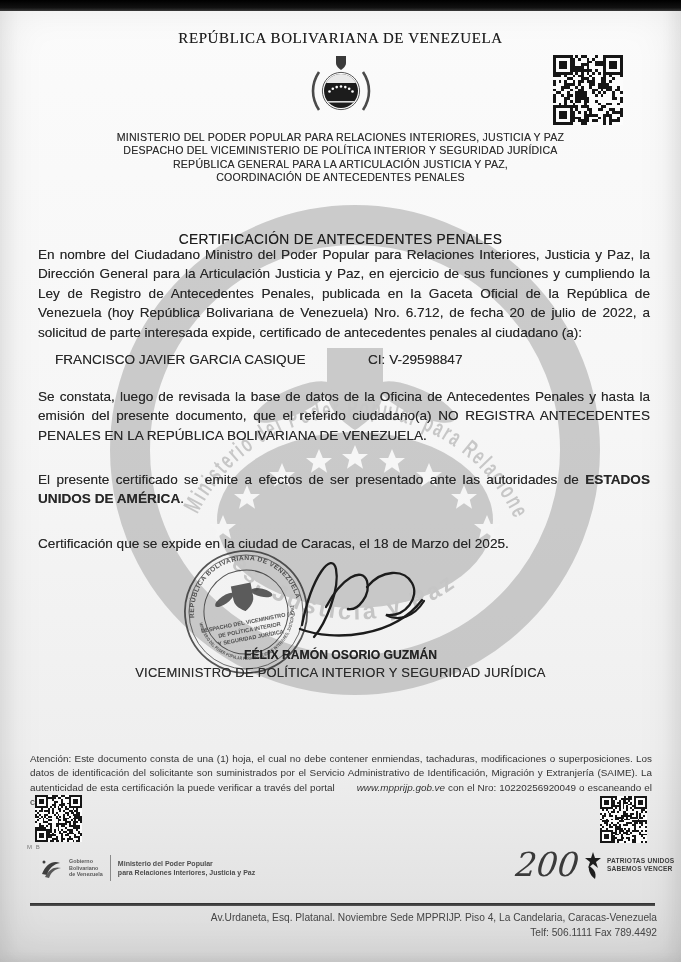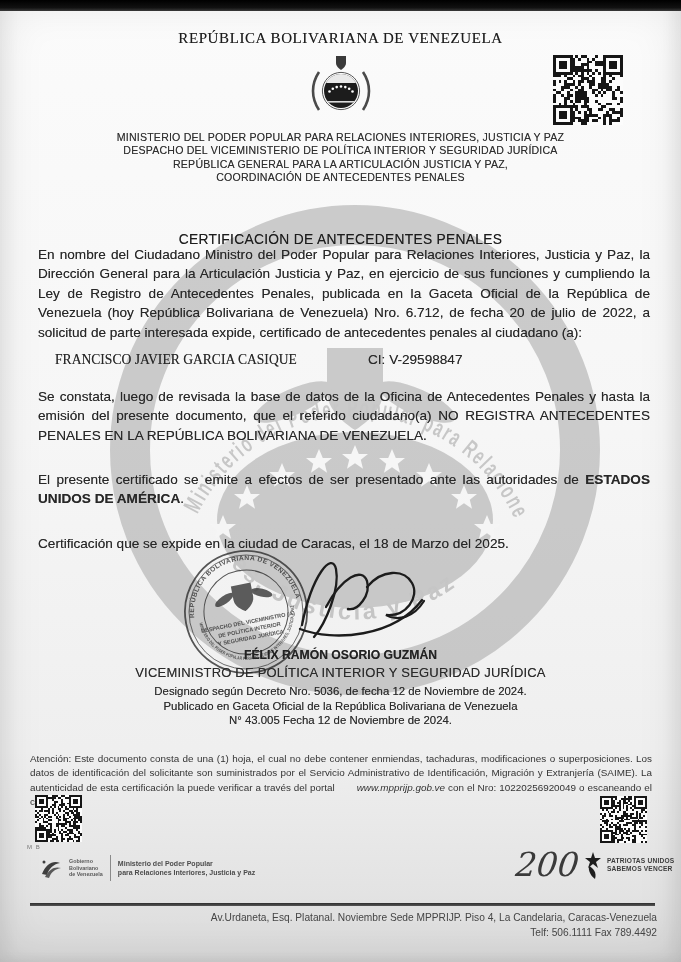--- a/index.html
+++ b/index.html
@@ -12,21 +12,21 @@
   .topbar{position:absolute;top:0;left:0;width:100%;height:11px;background:linear-gradient(180deg,#000 0%,#111 70%,#3a3a3a 100%);}
   .abs{position:absolute;}
   .ctr{left:0;width:100%;text-align:center;}
   .soft{text-shadow:0 0 .6px rgba(40,40,40,.55);}
   .republic{top:30px;font-family:"Liberation Serif",serif;font-size:15px;letter-spacing:.6px;color:#1d1d1d;}
   .ministry{top:131px;font-size:10.6px;line-height:13.4px;color:#303030;letter-spacing:.2px;}
   .doc-title{top:204px;font-size:13.8px;font-weight:normal;letter-spacing:.3px;color:#1c1c1c;margin-top:28px;}
   .para{left:38px;width:612px;font-size:13.6px;line-height:19.4px;text-align:justify;color:#282828;}
   .p1{top:245px;}
   .name-row{top:352px;left:0;width:100%;height:18px;font-size:13.6px;color:#282828;}
-  .name-row .nm{position:absolute;left:55px;font-family:Liberation Serif, serif;}
+  .name-row .nm{position:absolute;left:55px;}
   .name-row .ci{position:absolute;left:368px;}
   .p2{top:387px;}
   .p3{top:470px;}
   .p4{top:536px;font-size:13.6px;color:#282828;}
   .b{font-weight:bold;}
   .signer-name{top:648px;font-size:12.2px;font-weight:bold;color:#222;}
   .signer-title{top:665px;font-size:13px;color:#2b2b2b;letter-spacing:.2px;}
   .decree{top:684px;font-size:11.4px;line-height:14.6px;color:#2b2b2b;}
   .notice{top:752px;left:30px;width:622px;font-size:9.9px;line-height:14.4px;text-align:justify;color:#333;}
   .notice .url{font-style:italic;margin-left:19px;}
@@ -487,25 +487,20 @@
     <g fill="none" stroke="#1c1c1c" stroke-width="2.3" stroke-linecap="round">
       <path d="M30,80 C40,30 60,6 64,24 C68,44 54,78 42,92"></path>
       <path d="M54,62 C70,32 90,22 95,36 C99,50 86,66 76,64"></path>
       <path d="M95,42 C110,24 132,24 140,38 C148,52 134,72 114,70 C126,77 142,72 152,56"></path>
       <path d="M28,84 C62,97 122,92 150,55"></path>
     </g>
   </svg>
 
   <div class="abs ctr signer-name soft">FÉLIX RAMÓN OSORIO GUZMÁN</div>
   <div class="abs ctr signer-title soft">VICEMINISTRO DE POLÍTICA INTERIOR Y SEGURIDAD JURÍDICA</div>
-  <div class="abs ctr decree soft">
-    <div>Designado según Decreto Nro. 5036, de fecha 12 de Noviembre de 2024.</div>
-    <div>Publicado en Gaceta Oficial de la República Bolivariana de Venezuela</div>
-    <div>N° 43.005 Fecha 12 de Noviembre de 2024.</div>
-  </div>
 
   <div class="abs notice">
     <span>Atención: Este documento consta de una (1) hoja, el cual no debe contener enmiendas, tachaduras, modificaciones o superposiciones. Los datos de identificación del solicitante son suministrados por el Servicio Administrativo de Identificación, Migración y Extranjería (SAIME). La autenticidad de esta certificación la puede verificar a través del portal </span><span class="url">www.mpprijp.gob.ve</span><span> con el Nro: 10220256920049 o escaneando el código QR.</span>
   </div>
 
   <div class="qr abs qr-bl">
       <svg width="47" height="47" viewBox="0 0 47 47" shape-rendering="crispEdges">
         <rect width="47" height="47" fill="#fcfcfc"></rect>
         <g fill="#161616">
           <rect x="0.00" y="0.00" width="1.88" height="1.88"></rect>

